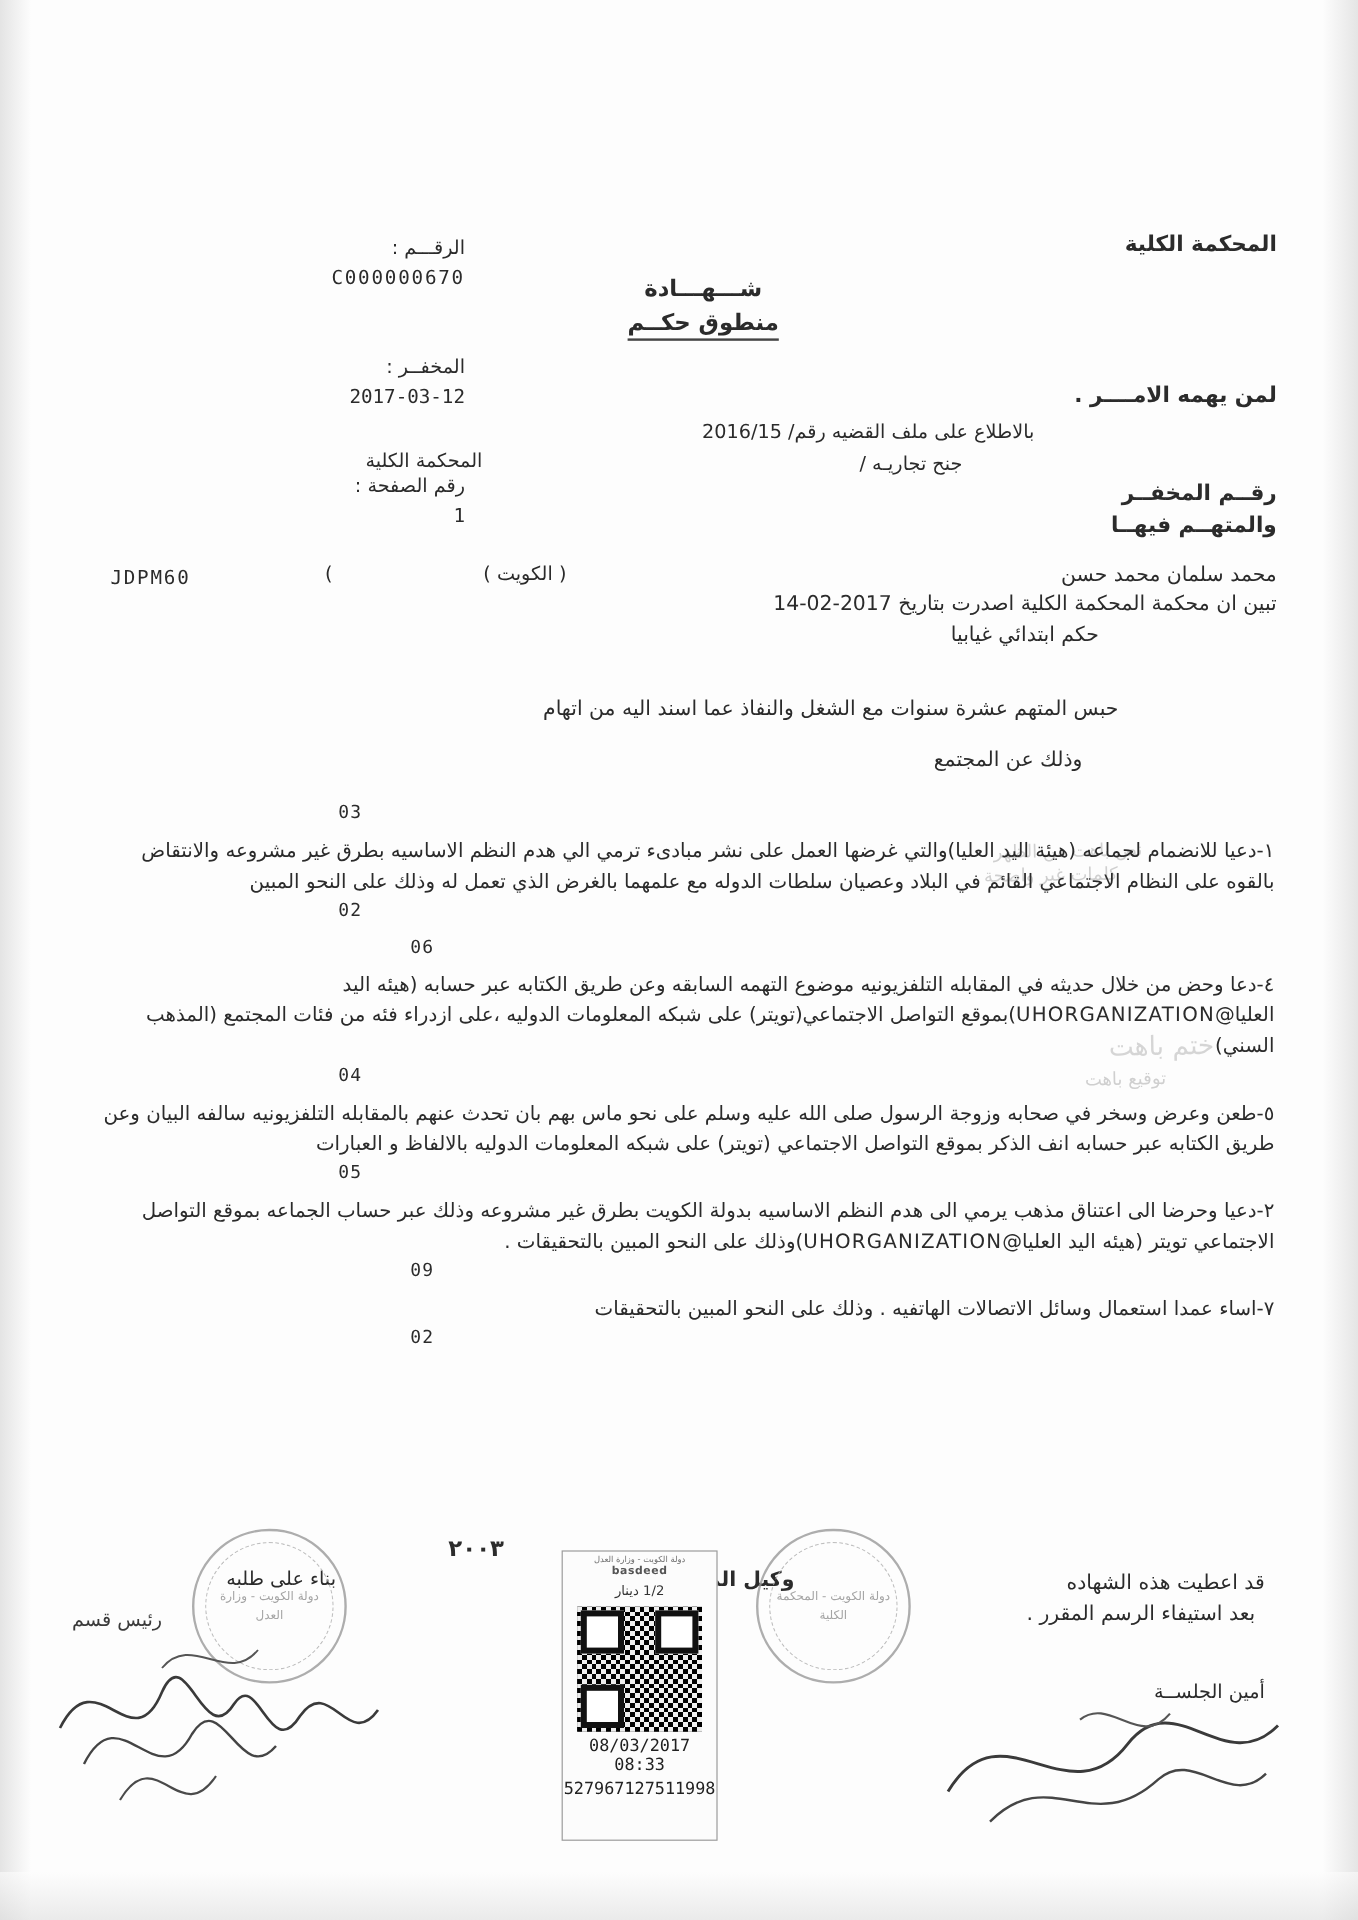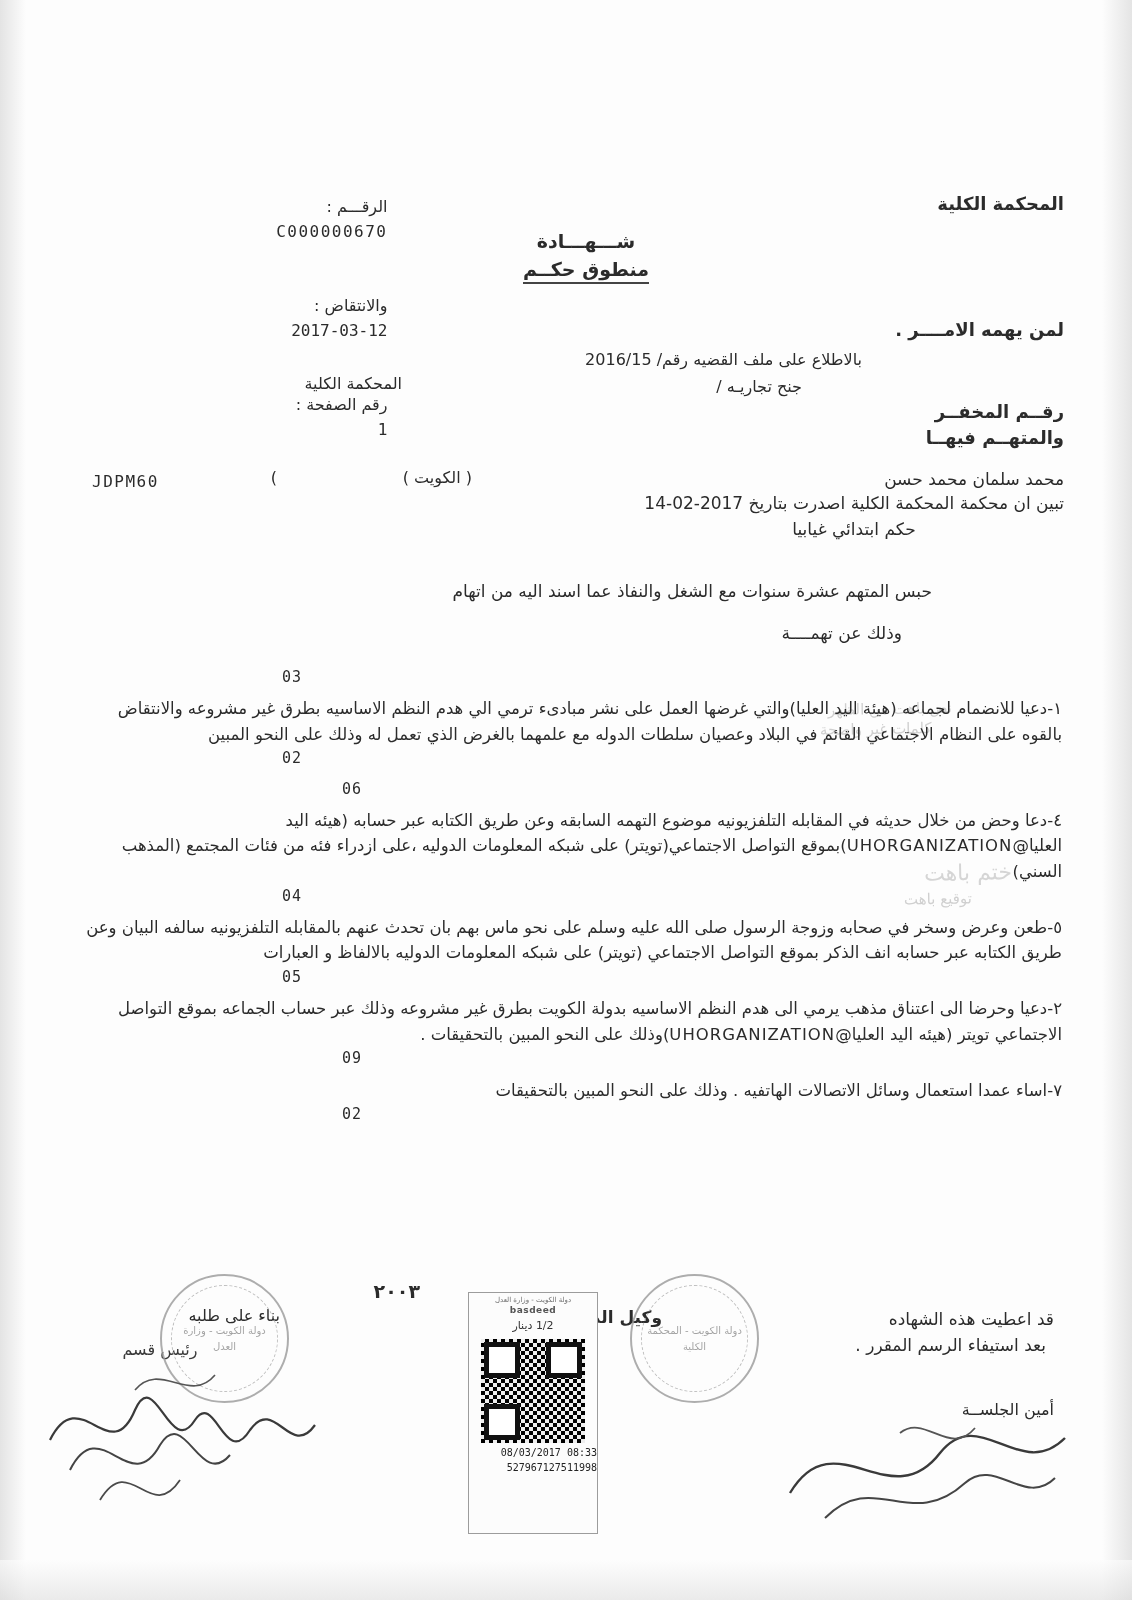--- a/index.html
+++ b/index.html
@@ -179,21 +179,21 @@
   .secretary-label {
     top: 1398px; right: 78px; width: 260px;
     font-size: 16px; letter-spacing: 3px;
   }
   .request-label {
     top: 1306px; left: 60px; width: 220px;
     font-size: 16px; letter-spacing: 3px; direction: rtl; text-align: right;
   }
   .head-dept-label {
     top: 1340px; left: 60px; width: 200px;
-    font-size: 16px; letter-spacing: 2px; direction: rtl; text-align: center;
+    font-size: 16px; letter-spacing: 2px; direction: rtl; text-align: left;
     color: #3a3a3a;
   }
   .number-2003 {
     top: 1280px; left: 330px; width: 90px;
     font-size: 19px; font-weight: bold; letter-spacing: 3px; direction: rtl;
   }
 
   
   .stamp {
     position: absolute;
@@ -248,21 +248,21 @@
     position: relative;
   }
   .qr::before, .qr::after, .qr i {
     content: ""; position: absolute; width: 26px; height: 26px;
     border: 5px solid #111; background: #fff;
   }
   .qr::before { top: 3px; left: 3px; }
   .qr::after  { top: 3px; right: 3px; }
   .qr i { bottom: 3px; left: 3px; display:block; }
   .receipt-foot {
-    font-size: 10px; text-align: right; color: #222; margin-top: 4px;
+    font-size: 14px; text-align: center; color: #222; margin-top: 4px;
     font-family: "DejaVu Sans Mono", monospace;
   }
 
   
   .sig { position: absolute; }
   .sig svg { display: block; }
 </style>
 </head>
 <body>
 
@@ -273,21 +273,21 @@
   <div class="scan-edge-bottom"></div>
 
   <div class="abs ar court-name">المحكمة الكلية</div>
 
   <div class="abs meta-block mono">
     <div class="meta-line ar">
       <span>الرقـــم :</span>
       <span class="mono">C000000670</span>
     </div>
     <div class="meta-line ar">
-      <span>والانتقاض :</span>
+      <span>المخفــر :</span>
       <span class="mono">2017-03-12</span>
     </div>
     <div class="meta-line ar">
       <span>رقم الصفحة :</span>
       <span class="mono">1</span>
     </div>
     <div class="meta-line mono" style="padding-left:14px">JDPM60</div>
   </div>
 
   <div class="abs title-block">
@@ -304,21 +304,21 @@
   <div class="abs ar station-label">رقــم المخفــر</div>
 
   <div class="abs ar accused-name">محمد سلمان محمد حسن</div>
   <div class="abs ar kuwait-paren">( الكويت )</div>
   <div class="abs ar paren-open">)</div>
 
   <div class="abs ar verdict-line">تبين ان محكمة      المحكمة الكلية      اصدرت بتاريخ      2017-02-14</div>
   <div class="abs ar verdict-line-2">حكم ابتدائي    غيابيا</div>
 
   <div class="abs ar sentence">حبس المتهم عشرة سنوات مع الشغل والنفاذ عما اسند اليه من اتهام</div>
-  <div class="abs ar charge-intro">وذلك عن تهمــــة</div>
+  <div class="abs ar charge-intro">وذلك عن المجتمع</div>
 
   <div class="bleed bleed1">نص باهت من الظهر</div>
   <div class="bleed bleed2">كلمات غير واضحة</div>
   <div class="bleed bleed3">ختم باهت</div>
   <div class="bleed bleed4">توقيع باهت</div>
 
   <div class="abs ar charges">
     <div class="charge">
       <span class="charge-code code-right">03</span>
     </div>

